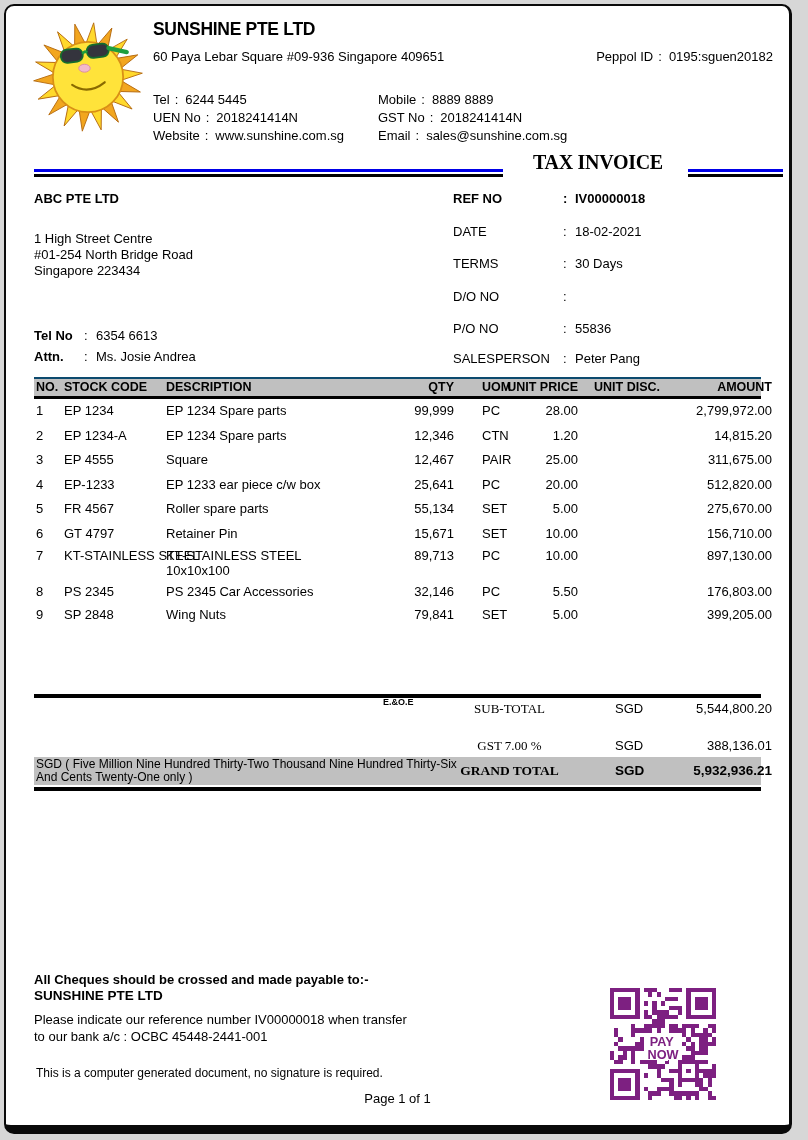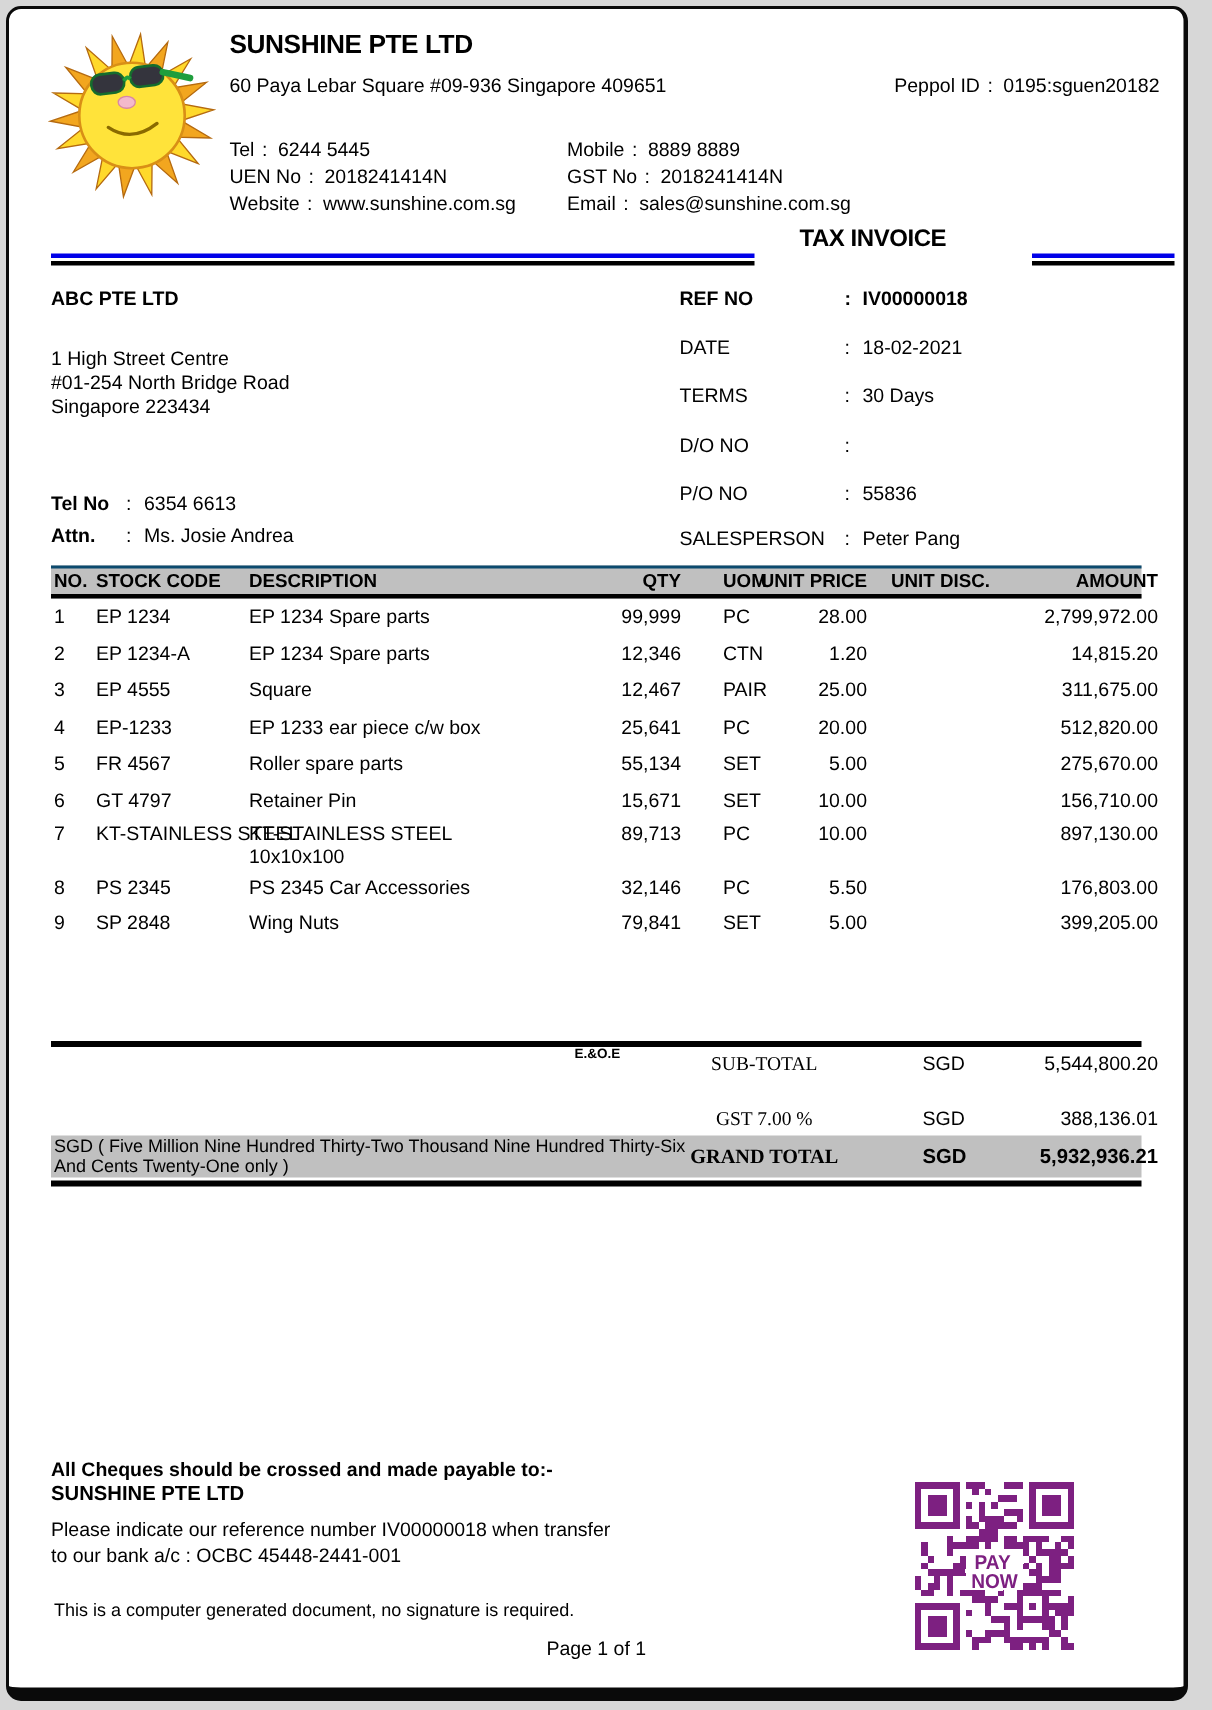--- a/index.html
+++ b/index.html
@@ -109,21 +109,21 @@
     <span>Website</span><span class="sep">:</span><span>www.sunshine.com.sg</span>
   </div>
   <div class="abs fs13" style="left:372px;top:122px;">
     <span>Email</span><span class="sep">:</span><span>sales@sunshine.com.sg</span>
   </div>
 
   <div class="abs dblrule" style="left:28px;top:163px;width:469px;height:8px;">
     <div class="blue"></div>
       <div class="black"></div>
   </div>
-  <div class="abs b" style="left:527px;top:145px;font-size:16px;letter-spacing:-0.3px;">TAX INVOICE</div>
+  <div class="abs b" style="left:527px;top:145px;font-size:20px;letter-spacing:-0.3px;font-family:Liberation Serif, serif;">TAX INVOICE</div>
   <div class="abs dblrule" style="left:682px;top:163px;width:95px;height:8px;">
     <div class="blue"></div>
       <div class="black"></div>
   </div>
 
   <div class="abs b fs13" style="left:28px;top:185px;">ABC PTE LTD</div>
   <div class="abs fs13" style="left:28px;top:225px;">
     <div>1 High Street Centre</div>
     <div>#01-254 North Bridge Road</div>
     <div>Singapore 223434</div>

